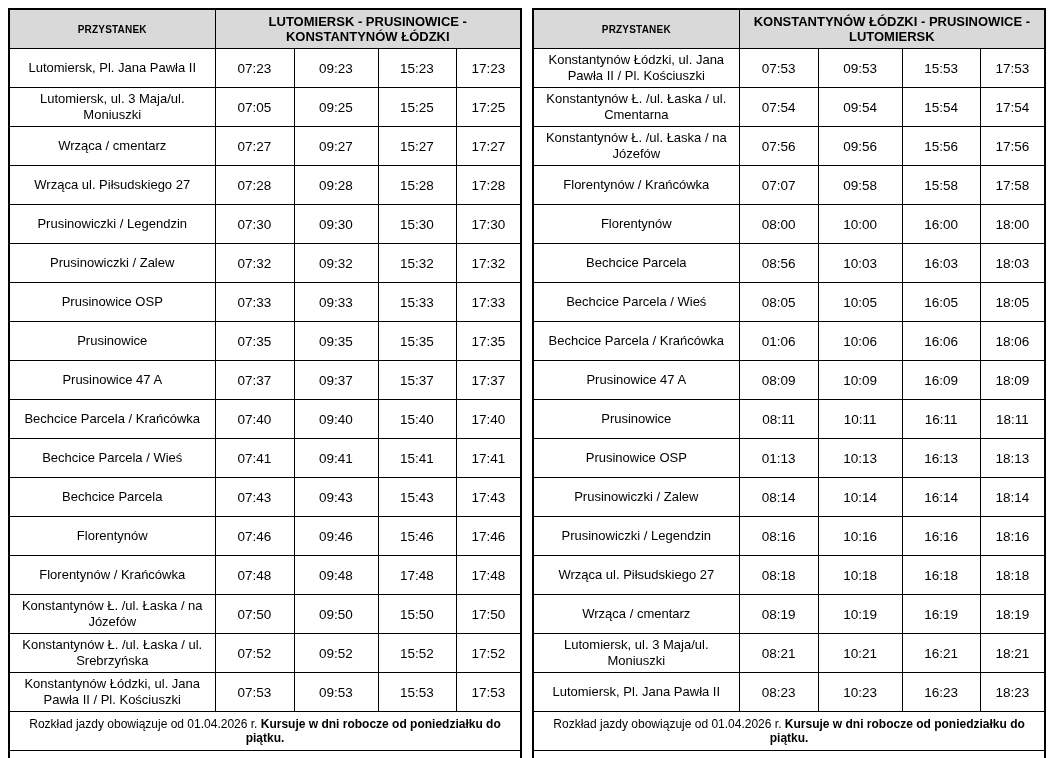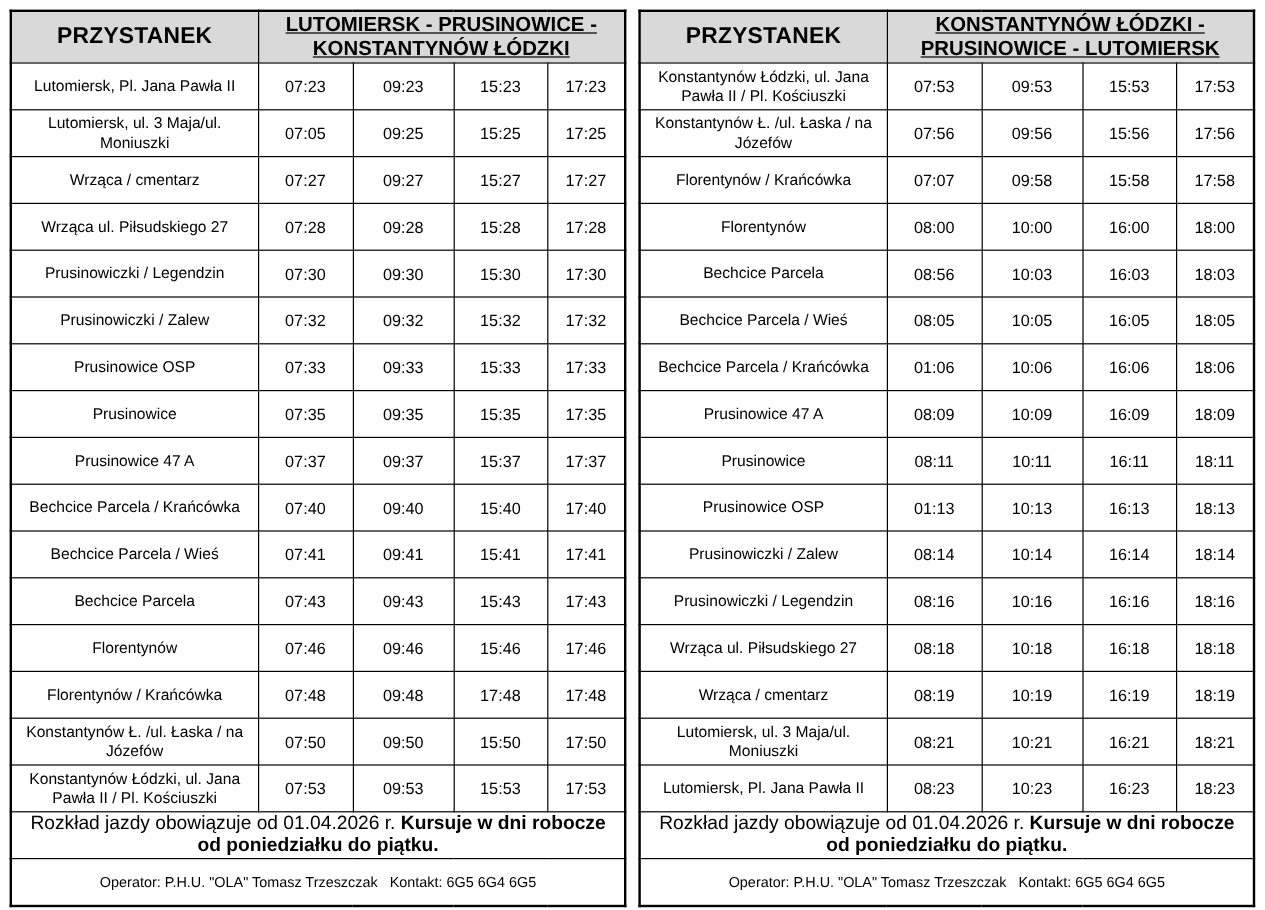--- a/index.html
+++ b/index.html
@@ -9,26 +9,26 @@
     padding: 8px; display: flex; gap: 10px; background: #fff;
   }
   table.tt {
     border-collapse: collapse; width: 514px; table-layout: fixed;
     border: 2px solid #000;
   }
   table.tt th, table.tt td {
     border: 1px solid #000; height: 36px; padding: 1px 4px;
     text-align: center; vertical-align: middle; overflow: hidden;
   }
-  th.stop-h { font-size: 19px; font-weight: bold; letter-spacing: 0.2px; }
-  th.dir-h  { font-size: 17px; font-weight: bold; text-decoration: underline; }
+  th.stop-h { font-size: 10px; font-weight: bold; letter-spacing: 0.2px; }
+  th.dir-h  { font-size: 13px; font-weight: bold; }
   thead th  { background: var(--hdr-bg, #d9d9d9); }
   td.stop { font-size: 13px; line-height: 1.25; padding: 1px 6px; }
   td.time { font-size: 13.5px; }
-  td.note { font-size: 16px; }
+  td.note { font-size: 12px; }
   td.note b { font-weight: bold; }
   td.op   { font-size: 12px; white-space: pre-wrap; }
 </style>
 </head>
 <body>
 
 <div class="page">
 
   <table class="tt">
     <colgroup>
@@ -158,20 +158,27 @@
   </tr>
 
   <tr>
     <td class="stop">Konstantynów Ł. /ul. Łaska / na Józefów</td>
     <td class="time">07:50</td>
     <td class="time">09:50</td>
     <td class="time">15:50</td>
     <td class="time">17:50</td>
   </tr>
 
+  <tr>
+    <td class="stop">Konstantynów Ł. /ul. Łaska / ul. Srebrzyńska</td>
+    <td class="time">07:52</td>
+    <td class="time">09:52</td>
+    <td class="time">15:52</td>
+    <td class="time">17:52</td>
+  </tr>
 
   <tr>
     <td class="stop">Konstantynów Łódzki, ul. Jana Pawła II / Pl. Kościuszki</td>
     <td class="time">07:53</td>
     <td class="time">09:53</td>
     <td class="time">15:53</td>
     <td class="time">17:53</td>
   </tr>
 </tbody>
     <tfoot>
@@ -200,20 +207,27 @@
     </thead>
     <tbody>
   <tr>
     <td class="stop">Konstantynów Łódzki, ul. Jana Pawła II / Pl. Kościuszki</td>
     <td class="time">07:53</td>
     <td class="time">09:53</td>
     <td class="time">15:53</td>
     <td class="time">17:53</td>
   </tr>
 
+  <tr>
+    <td class="stop">Konstantynów Ł. /ul. Łaska / ul. Cmentarna</td>
+    <td class="time">07:54</td>
+    <td class="time">09:54</td>
+    <td class="time">15:54</td>
+    <td class="time">17:54</td>
+  </tr>
 
   <tr>
     <td class="stop">Konstantynów Ł. /ul. Łaska / na Józefów</td>
     <td class="time">07:56</td>
     <td class="time">09:56</td>
     <td class="time">15:56</td>
     <td class="time">17:56</td>
   </tr>
 
   <tr>

